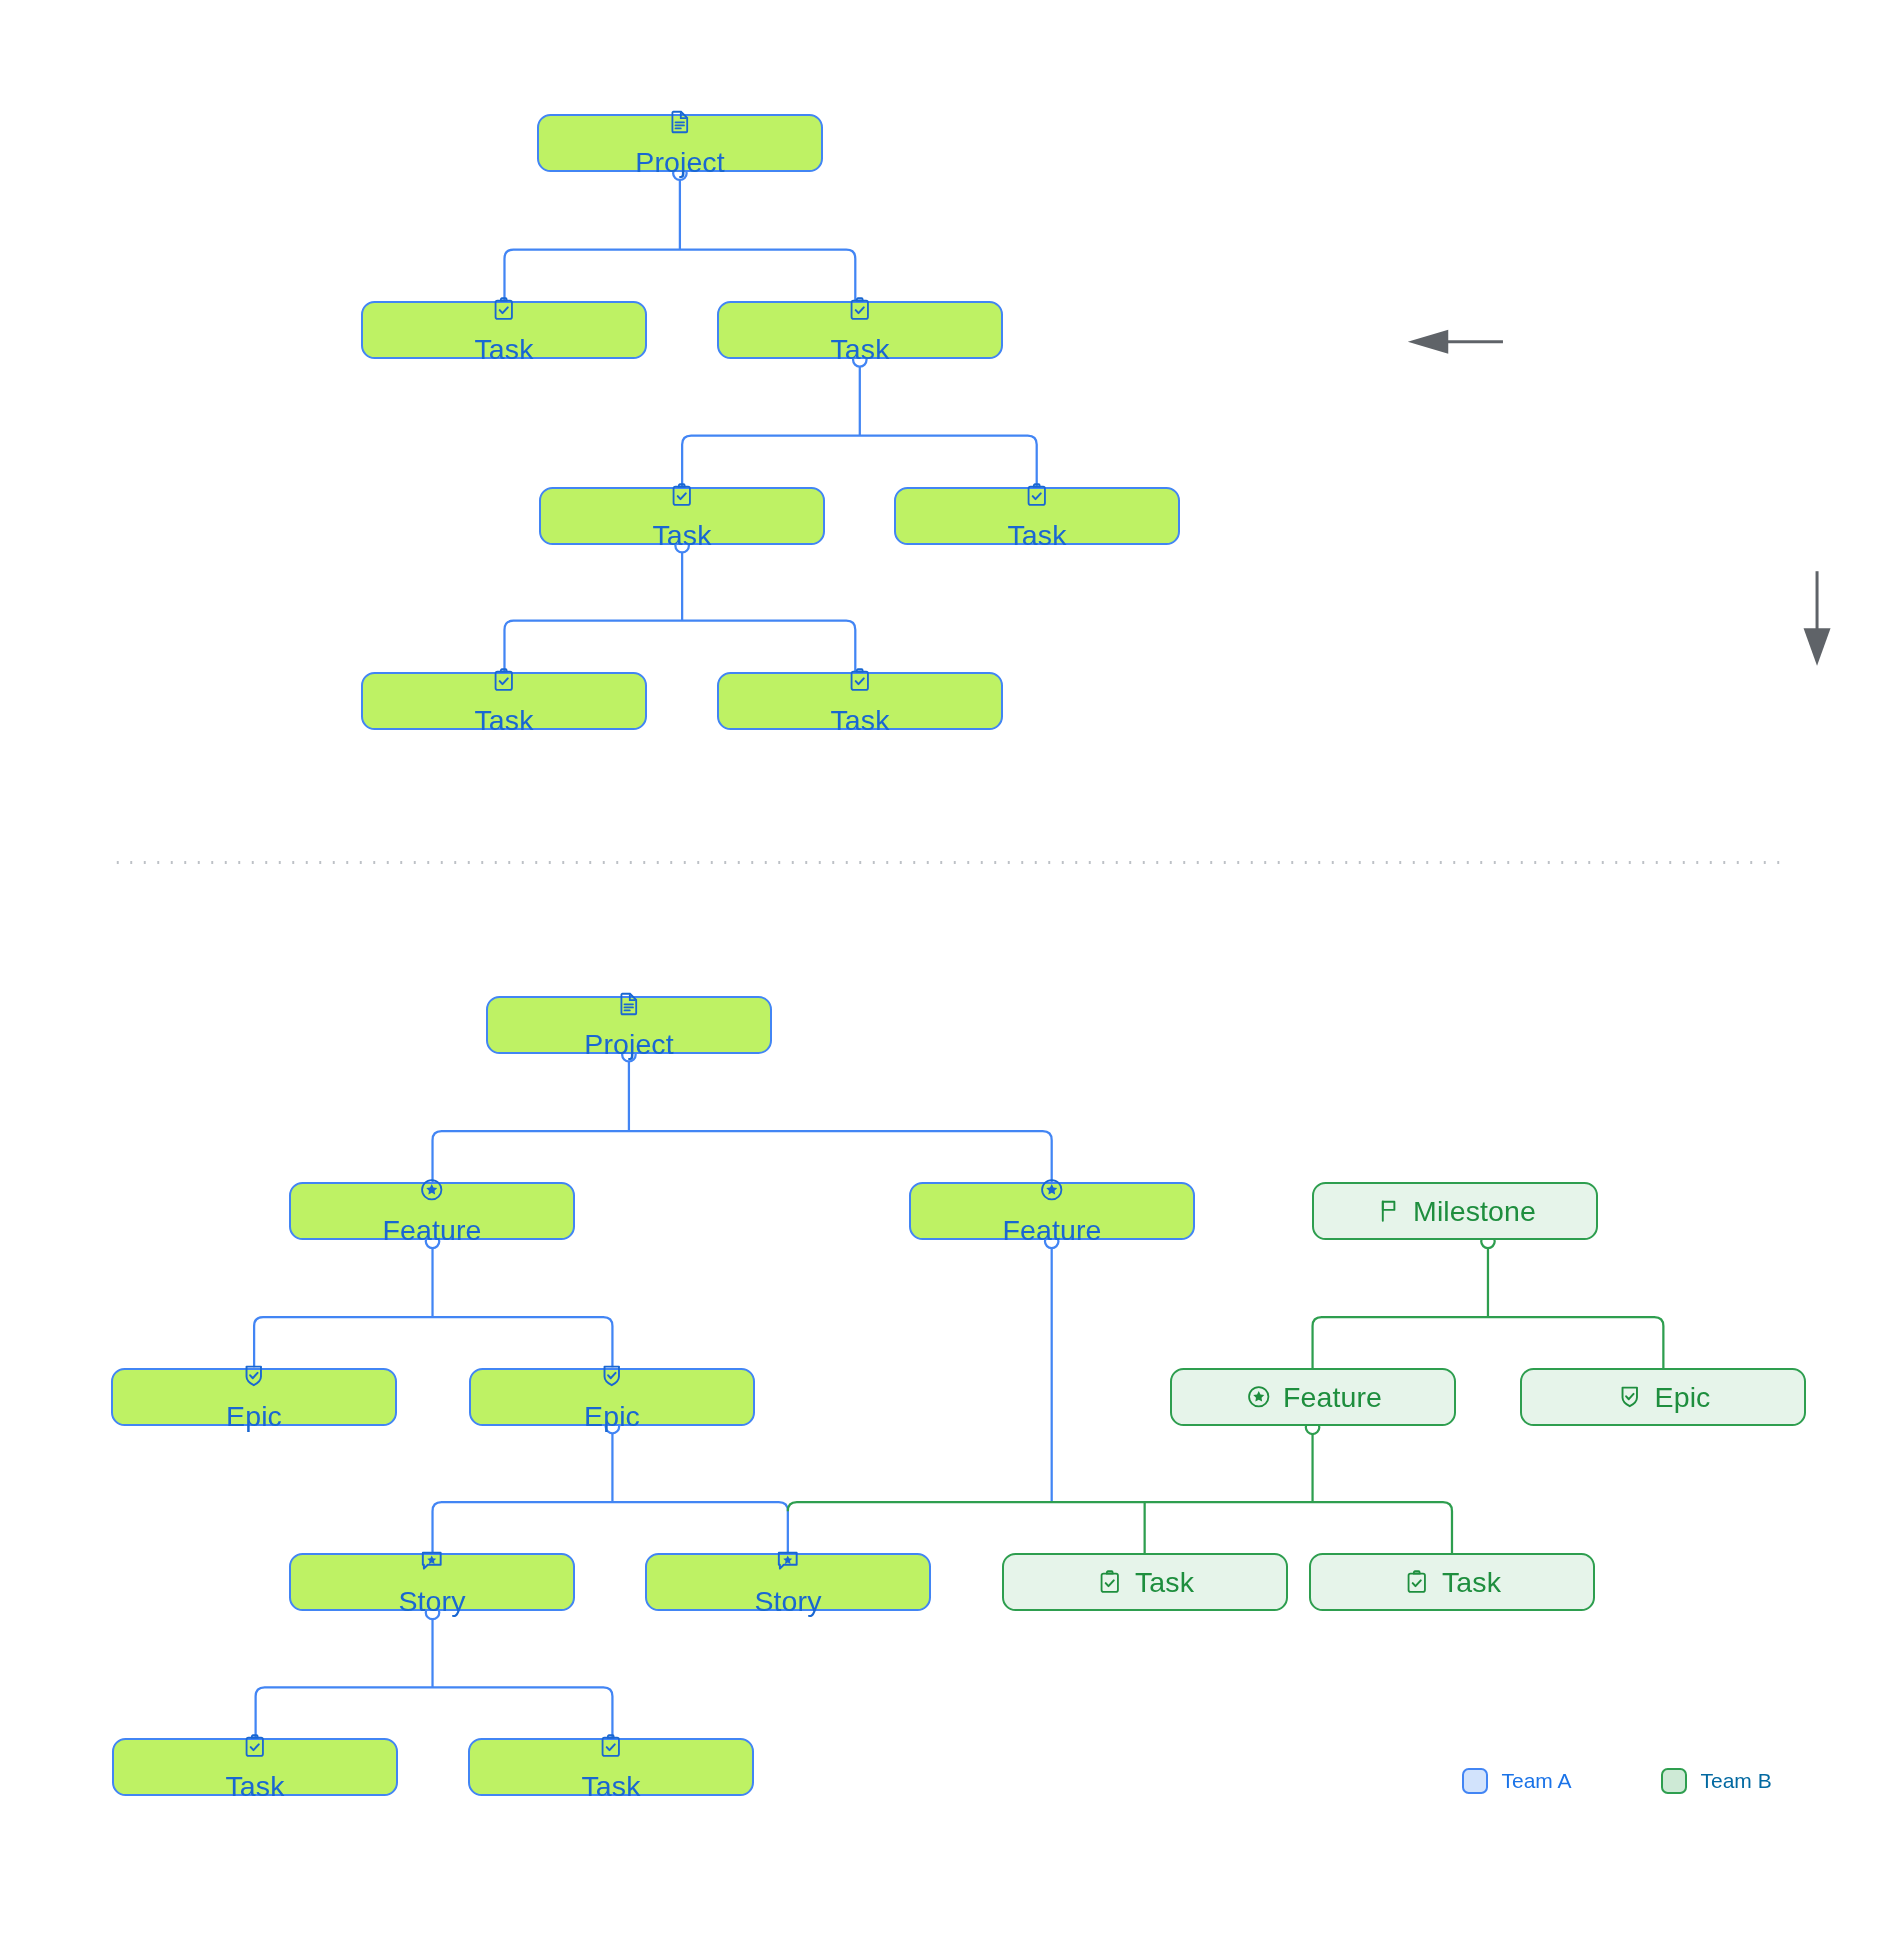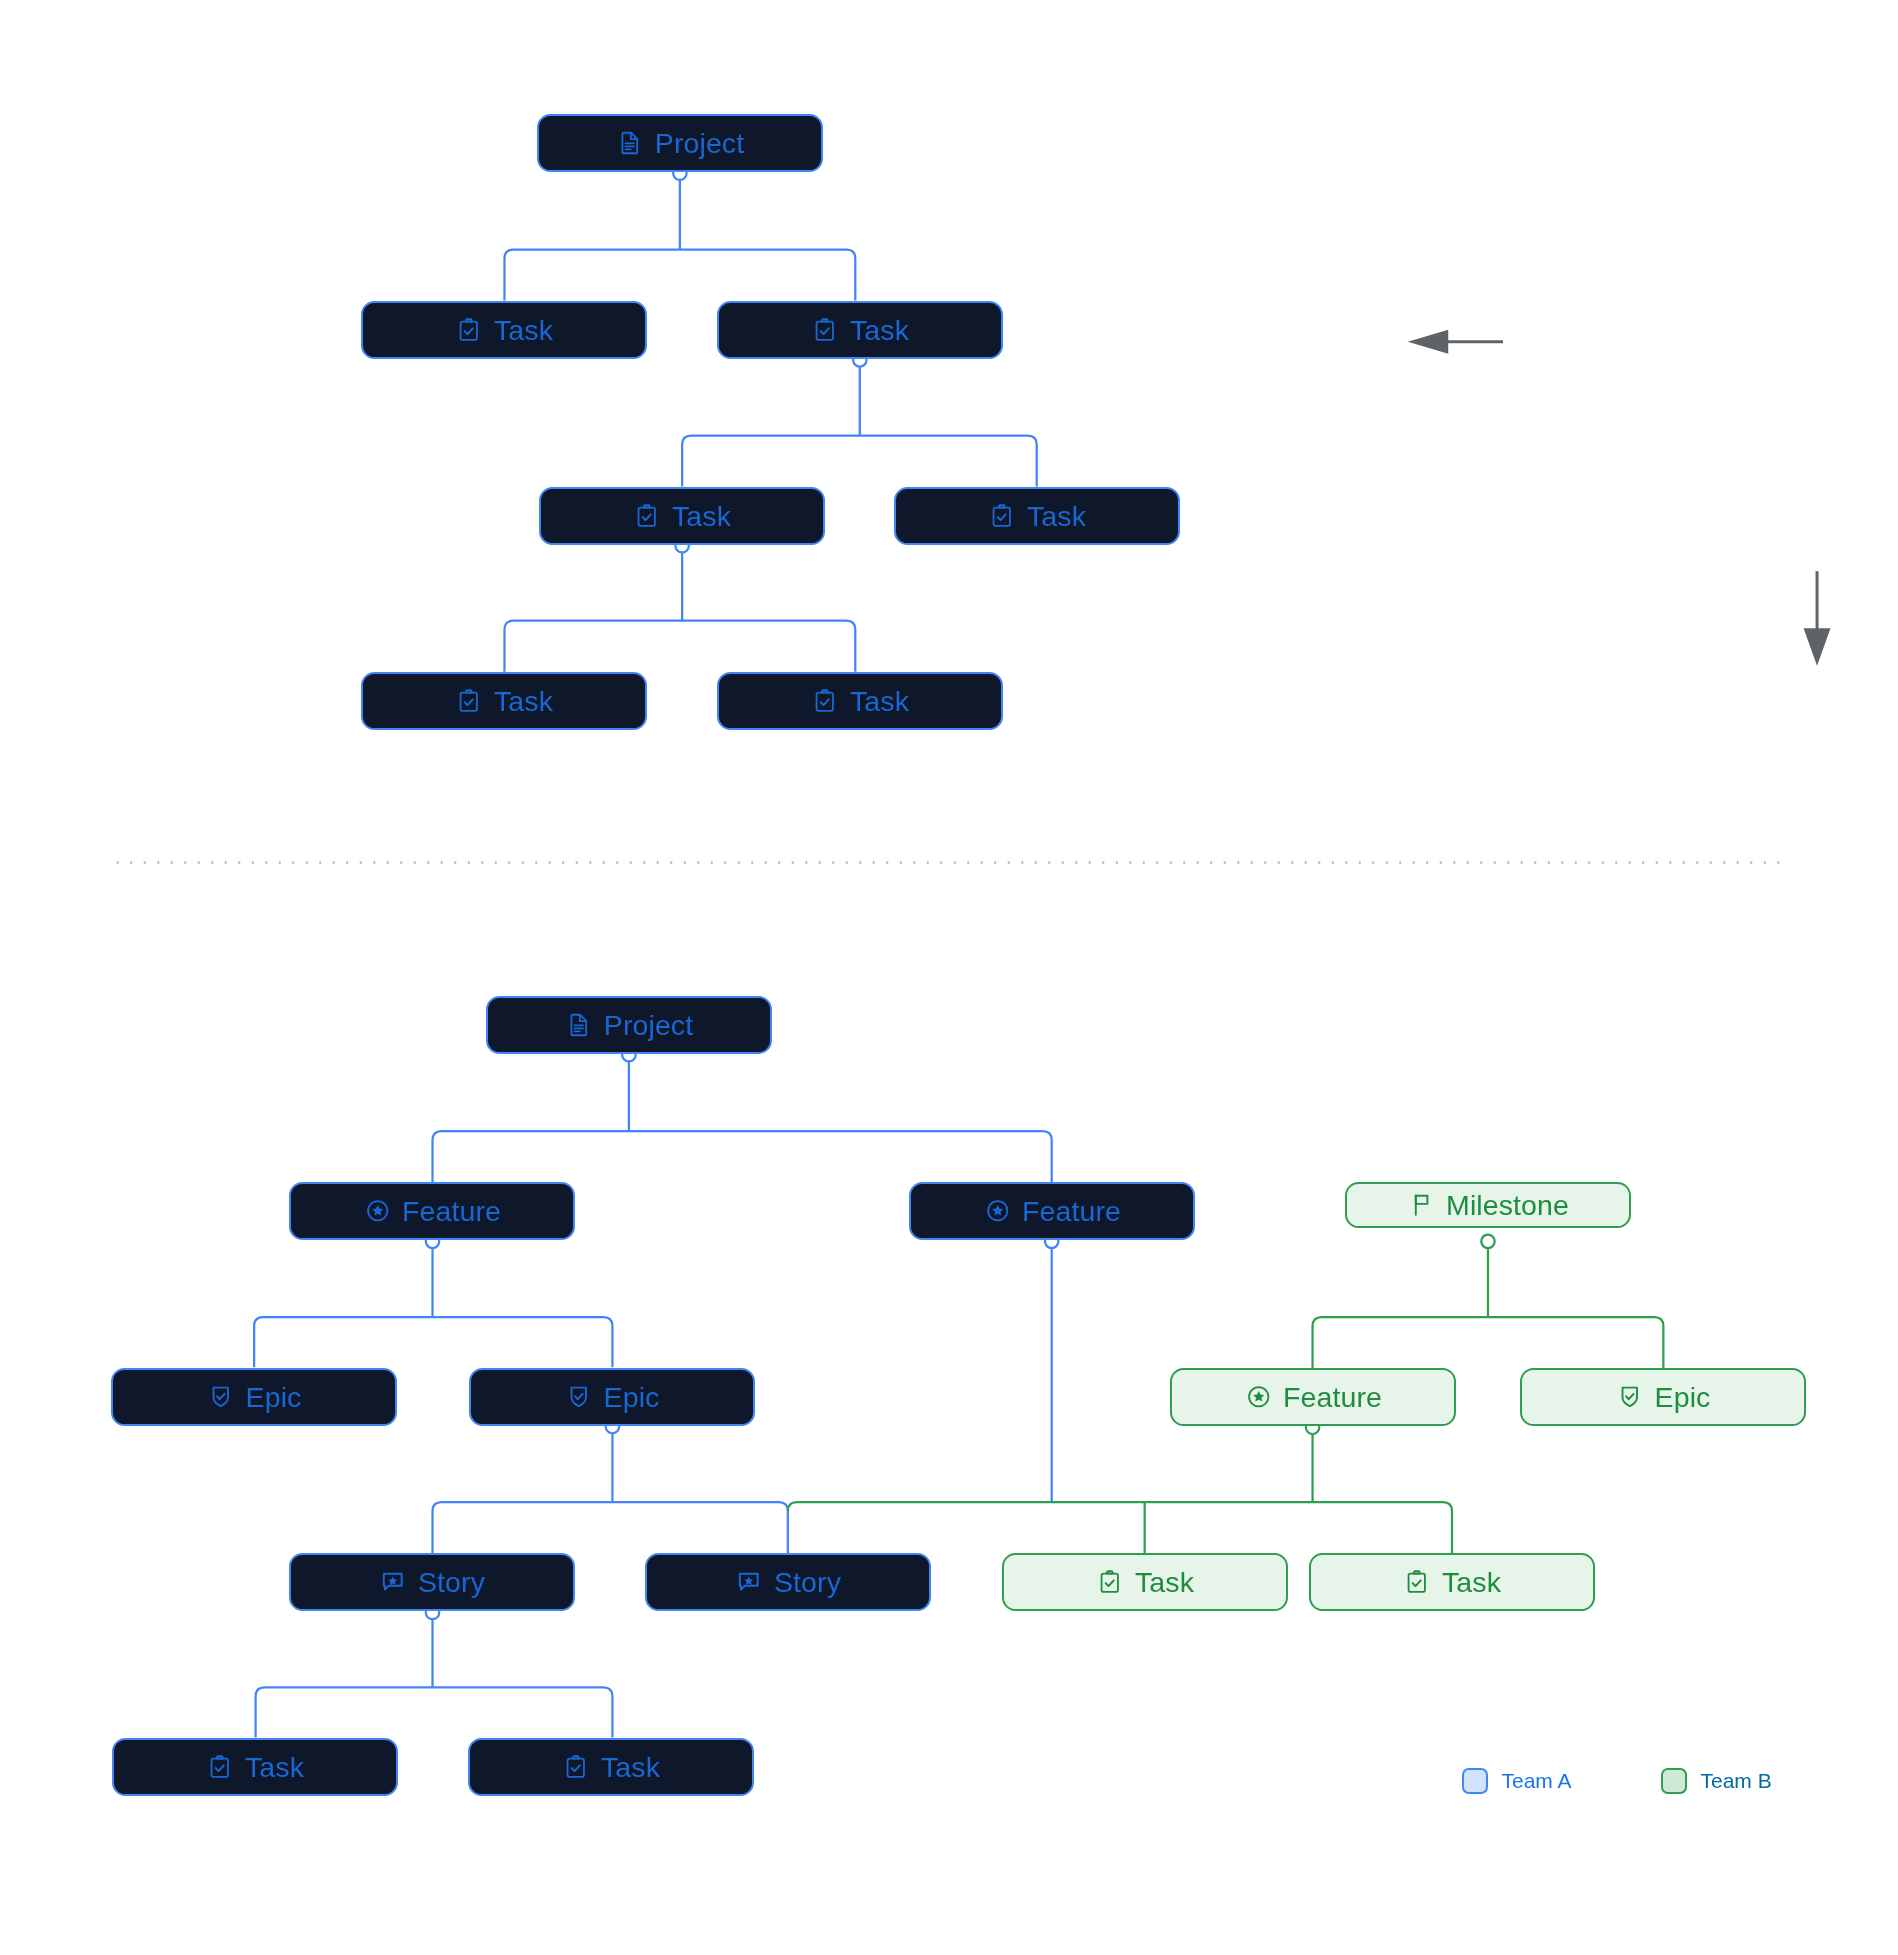--- a/index.html
+++ b/index.html
@@ -36,23 +36,24 @@
     display: flex;
     align-items: center;
     justify-content: center;
     gap: 10.5px;
     font-size: 28.5px;
     letter-spacing: 0.1px;
     white-space: nowrap;
     z-index: 3;
   }
   .node.team-a {
-    background: #0f172a;
+    background: #bef264;
     border-color: #4285f4;
     color: #1967d2;
+    flex-direction: column;
   }
   .node.team-b {
     background: #e6f4ea;
     border-color: #2e9e4f;
     color: #1e8e3e;
   }
   .node .nicon {
     display: inline-flex;
     align-items: center;
     justify-content: center;
@@ -251,21 +252,21 @@
   <div class="node team-a" style="left:909px; top:1182px; width:286px; height:58px;">
     <span class="nicon">
         <svg width="25.5" height="25.5" viewBox="0 0 24 24">
           <circle cx="12" cy="12" r="9.1" fill="none" stroke="#1967d2" stroke-width="1.7"></circle>
           <path d="M12 6.6l1.6 3.3 3.6.5-2.6 2.5.6 3.6-3.2-1.7-3.2 1.7.6-3.6-2.6-2.5 3.6-.5z" fill="#1967d2"></path>
         </svg>
       </span>
     <span class="nlabel">Feature</span>
   </div>
 
-  <div class="node team-b" style="left:1345px; top:1182px; width:286px; height:46px;text-align:right;">
+  <div class="node team-b" style="left:1312px; top:1182px; width:286px; height:58px;text-align:right;">
     <span class="nicon">
         <svg width="25.5" height="25.5" viewBox="0 0 24 24">
           <path d="M6.4 21.4V3.2" stroke="#1e8e3e" stroke-width="1.8" stroke-linecap="round" fill="none"></path>
           <path d="M6.4 3.6h10.9v7.6H6.4z" fill="none" stroke="#1e8e3e" stroke-width="1.8" stroke-linejoin="round"></path>
         </svg>
       </span>
     <span class="nlabel">Milestone</span>
   </div>
 
   <div class="node team-a" style="left:111px; top:1368px; width:286px; height:58px;">

